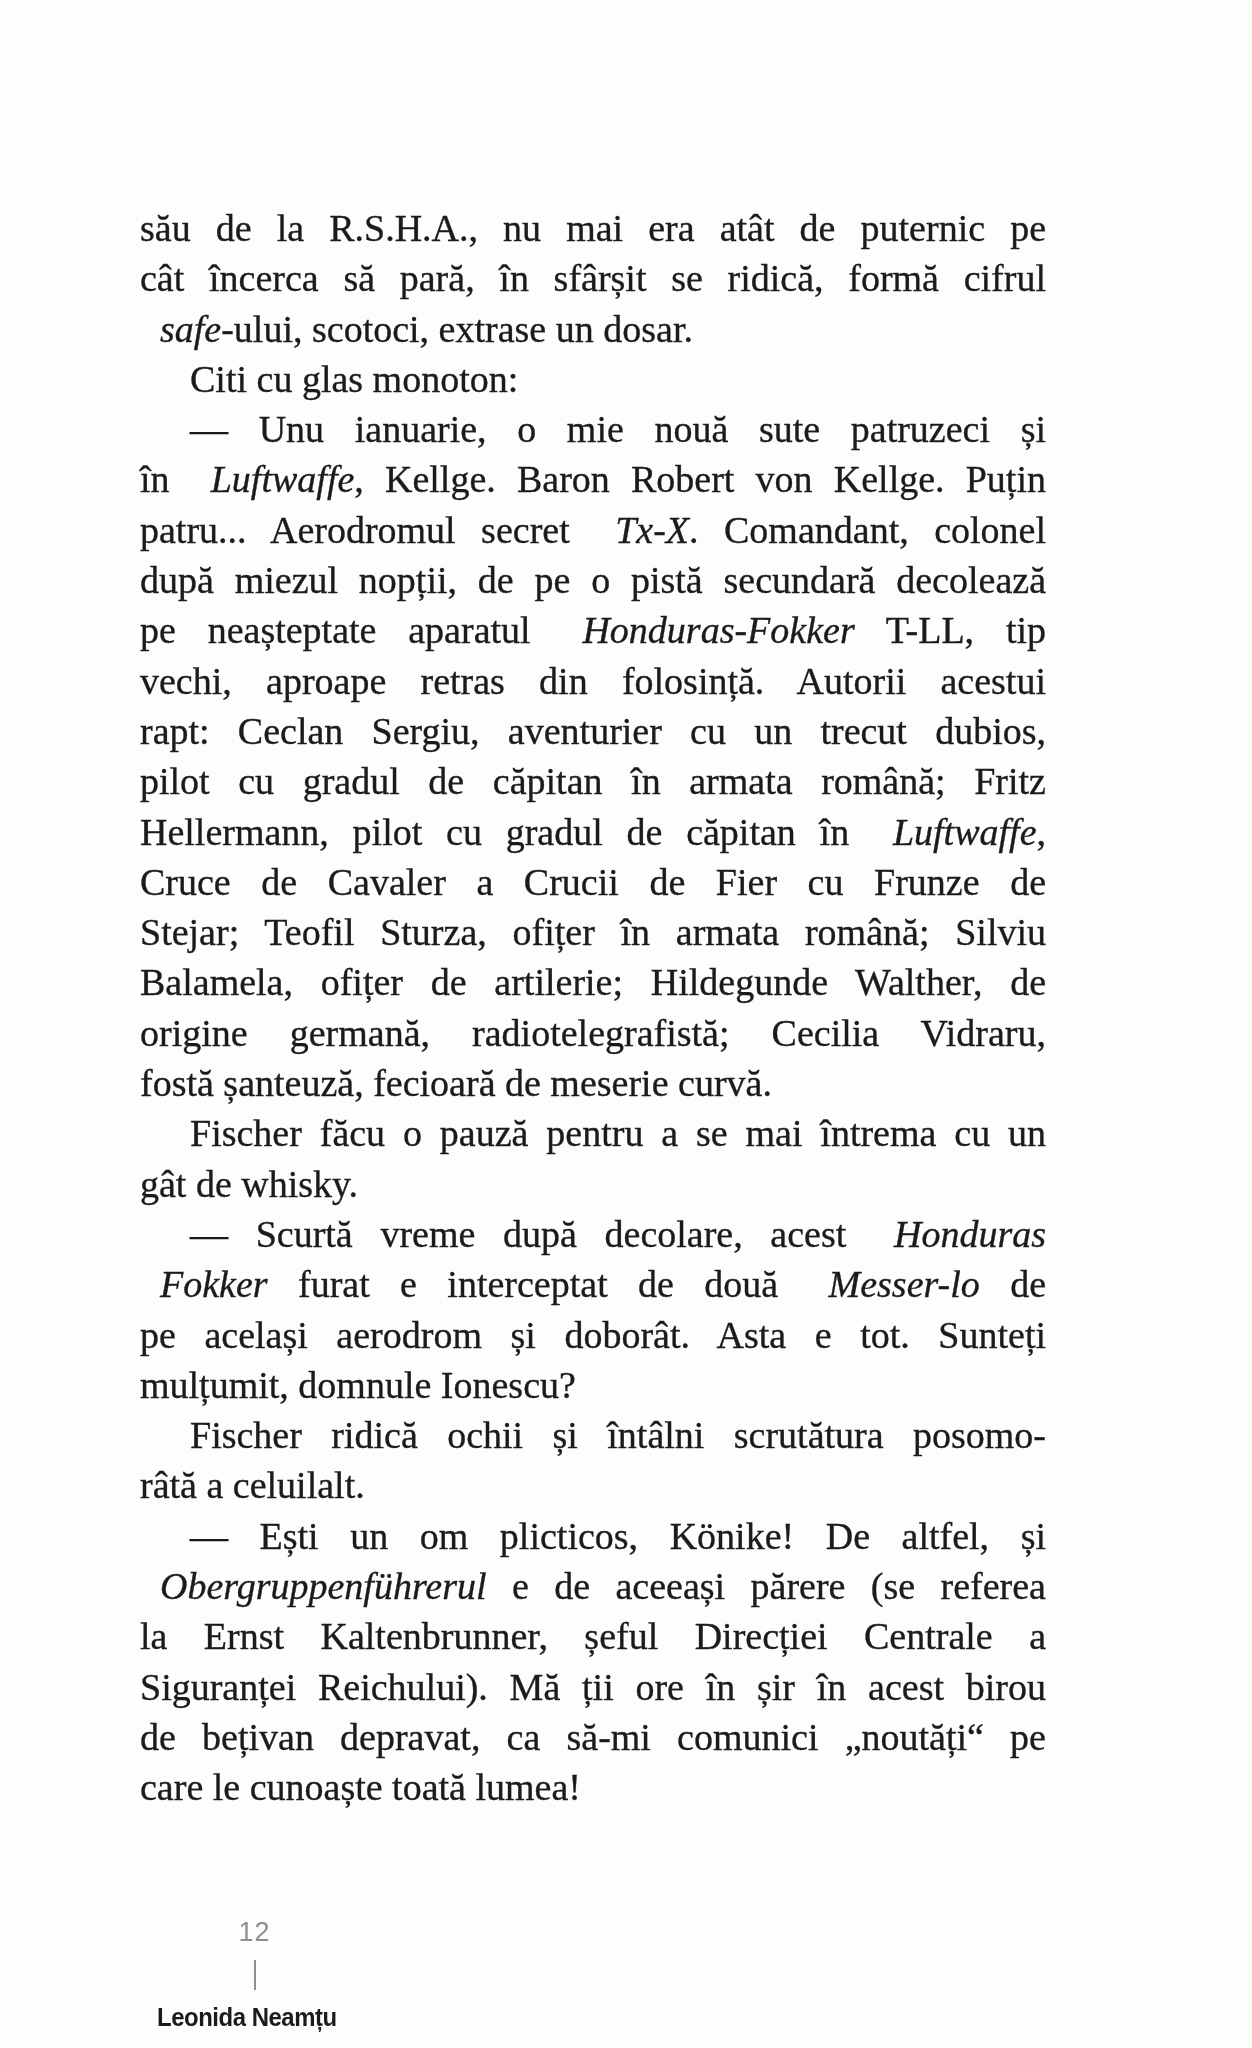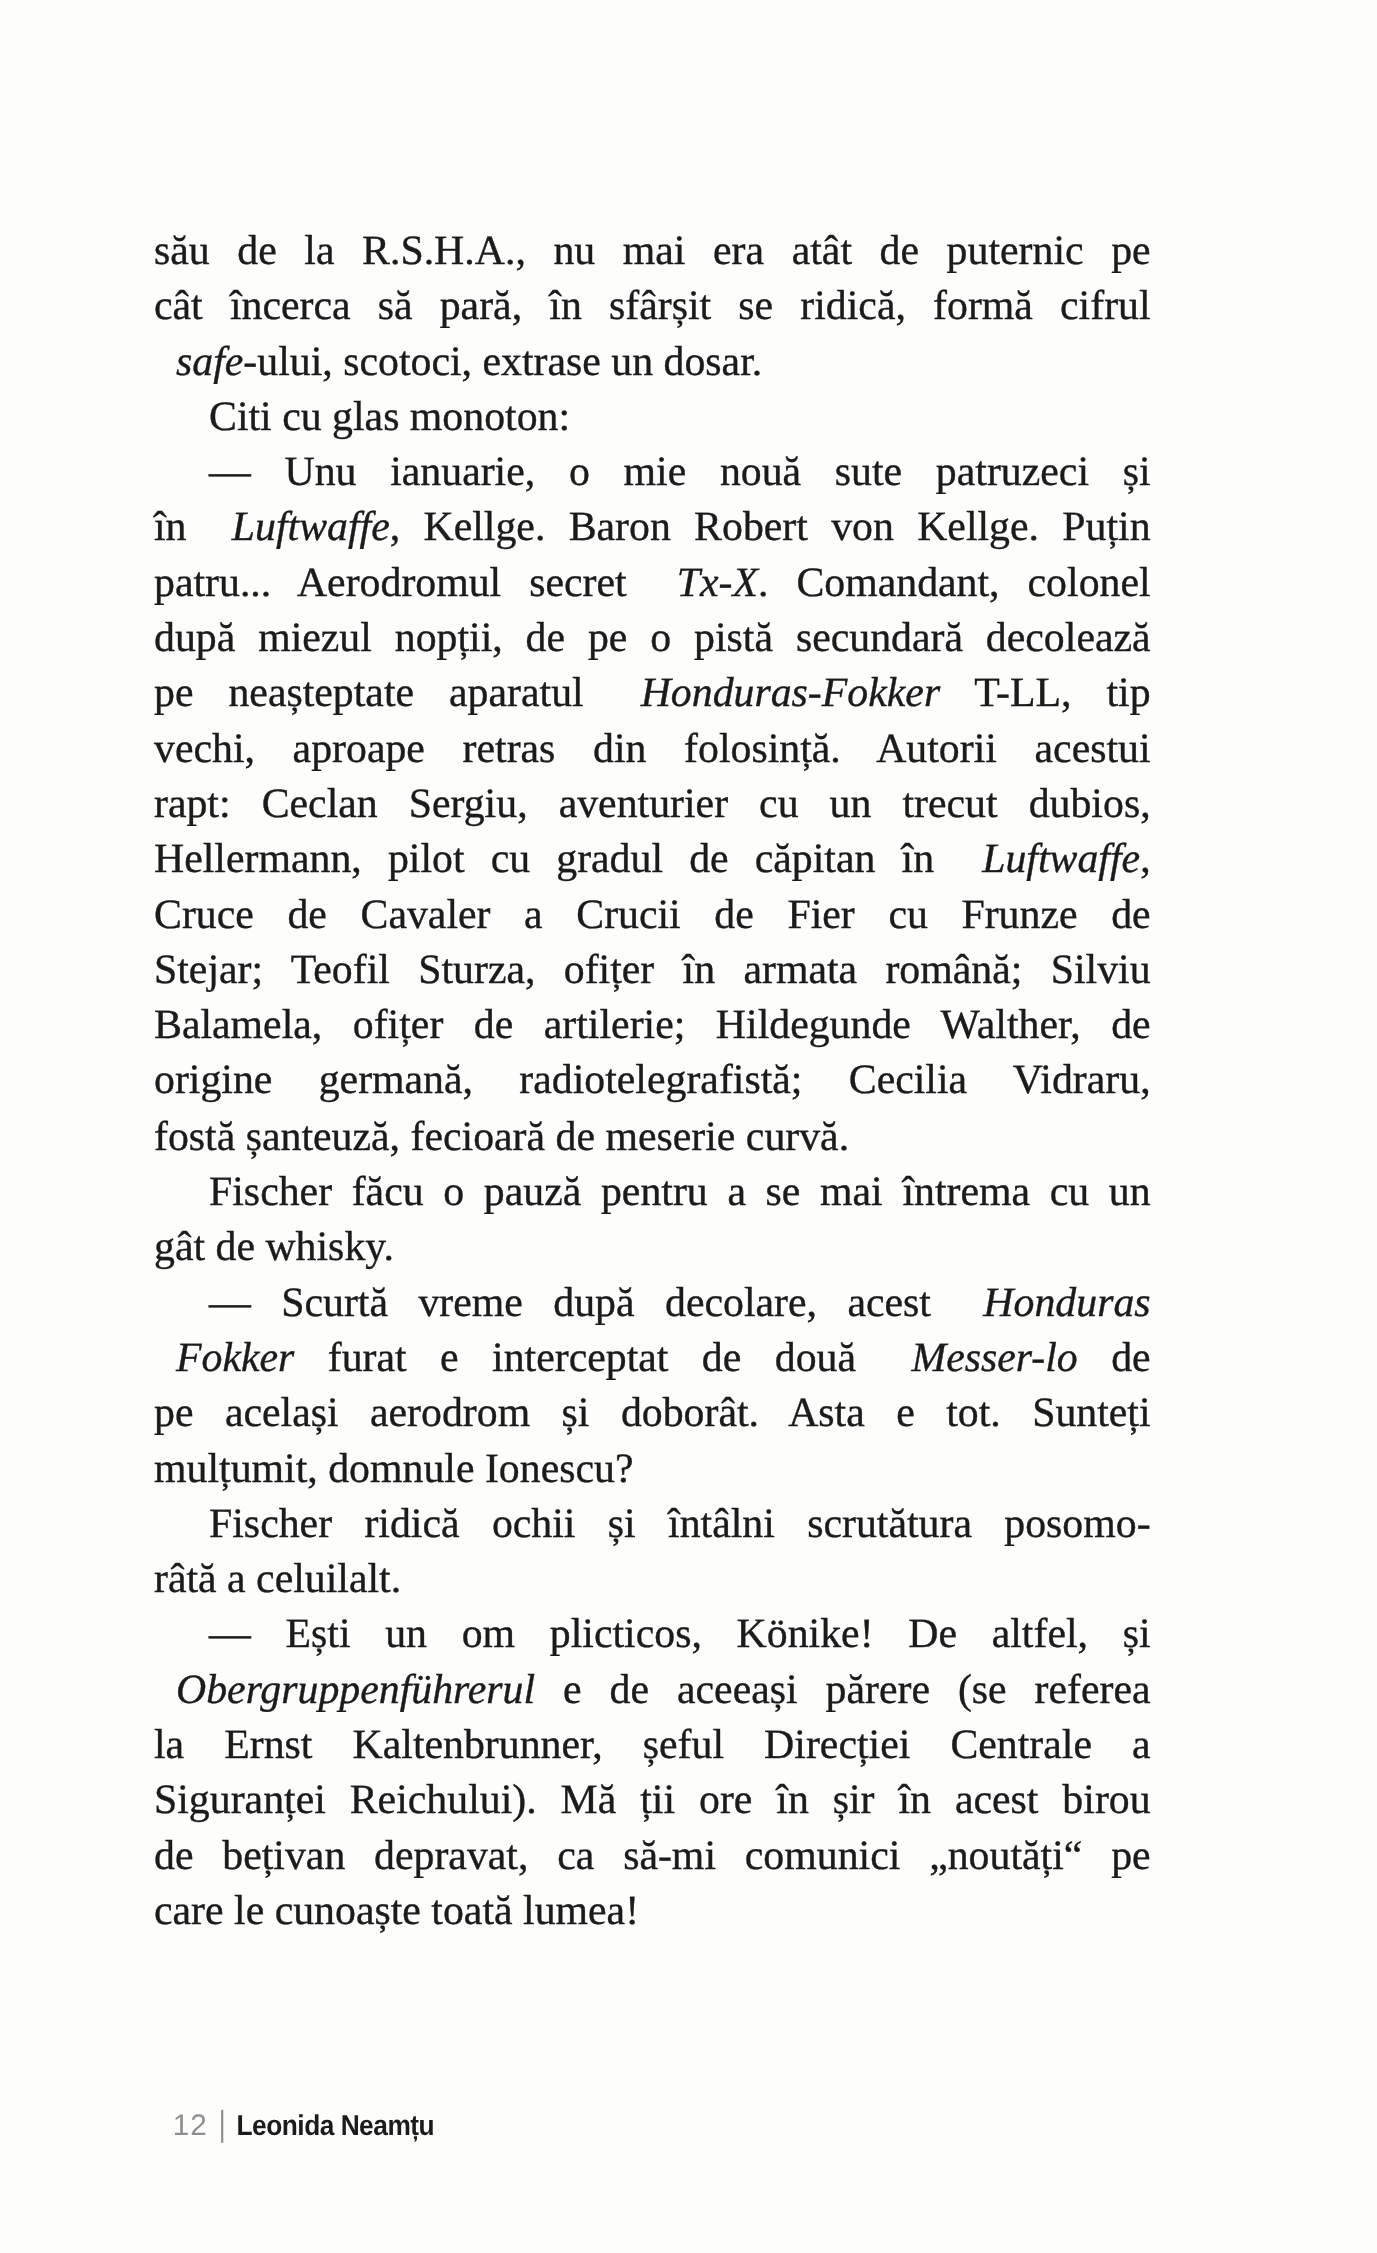--- a/index.html
+++ b/index.html
@@ -41,20 +41,21 @@
     margin-left: 20px;
   }
   .footer {
     position: absolute;
     left: 157px;
     top: 1917px;
     display: flex;
     align-items: center;
     gap: 12px;
     font-family: "Liberation Sans", sans-serif;
+    flex-direction: column;
   }
   .footer .pnum {
     font-size: 27px;
     color: #8f8f8f;
     letter-spacing: 1px;
   }
   .footer .sep {
     display: inline-block;
     width: 2px;
     height: 30px;
@@ -80,20 +81,21 @@
       <div class="line just"><span>cât încerca să pară, în sfârșit se ridică, formă cifrul</span></div>
       <div class="line"><i>safe</i><span>-ului, scotoci, extrase un dosar.</span></div>
       <div class="line indent"><span>Citi cu glas monoton:</span></div>
       <div class="line indent just"><span>— Unu ianuarie, o mie nouă sute patruzeci și</span></div>
       <div class="line just"><span>în </span><i>Luftwaffe</i><span>, Kellge. Baron Robert von Kellge. Puțin</span></div>
       <div class="line just"><span>patru... Aerodromul secret </span><i>Tx-X</i><span>. Comandant, colonel</span></div>
       <div class="line just"><span>după miezul nopții, de pe o pistă secundară decolează</span></div>
       <div class="line just"><span>pe neașteptate aparatul </span><i>Honduras-Fokker</i><span> T-LL, tip</span></div>
       <div class="line just"><span>vechi, aproape retras din folosință. Autorii acestui</span></div>
       <div class="line just"><span>rapt: Ceclan Sergiu, aventurier cu un trecut dubios,</span></div>
+      <div class="line just"><span>pilot cu gradul de căpitan în armata română; Fritz</span></div>
       <div class="line just"><span>Hellermann, pilot cu gradul de căpitan în </span><i>Luftwaffe</i><span>,</span></div>
       <div class="line just"><span>Cruce de Cavaler a Crucii de Fier cu Frunze de</span></div>
       <div class="line just"><span>Stejar; Teofil Sturza, ofițer în armata română; Silviu</span></div>
       <div class="line just"><span>Balamela, ofițer de artilerie; Hildegunde Walther, de</span></div>
       <div class="line just"><span>origine germană, radiotelegrafistă; Cecilia Vidraru,</span></div>
       <div class="line"><span>fostă șanteuză, fecioară de meserie curvă.</span></div>
       <div class="line indent just"><span>Fischer făcu o pauză pentru a se mai întrema cu un</span></div>
       <div class="line"><span>gât de whisky.</span></div>
       <div class="line indent just"><span>— Scurtă vreme după decolare, acest </span><i>Honduras</i></div>
       <div class="line just"><i>Fokker</i><span> furat e interceptat de două </span><i>Messer-lo</i><span> de</span></div>

